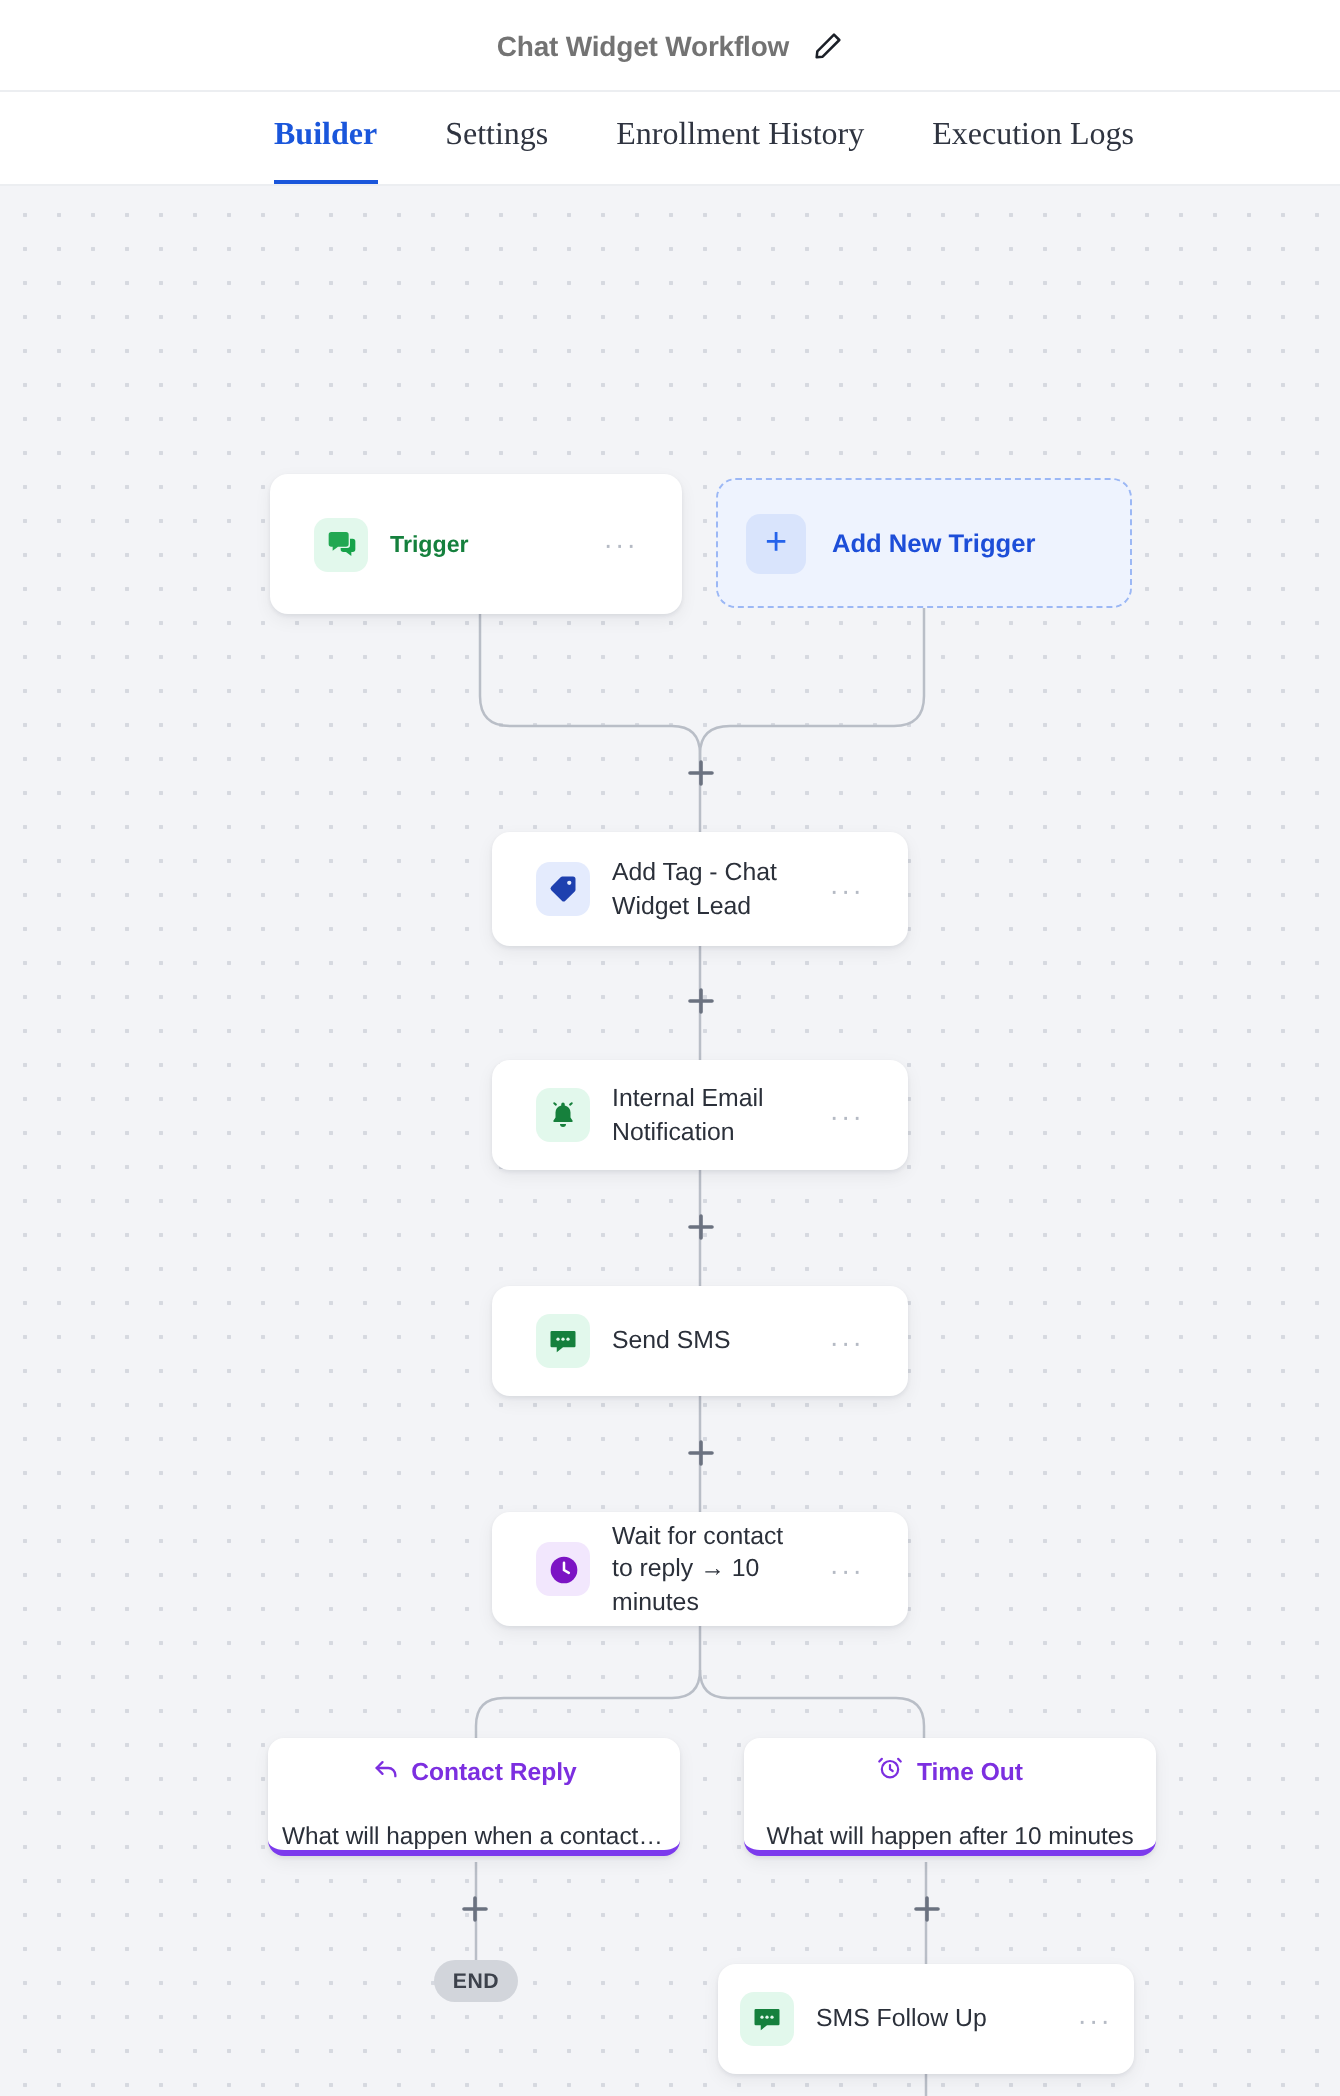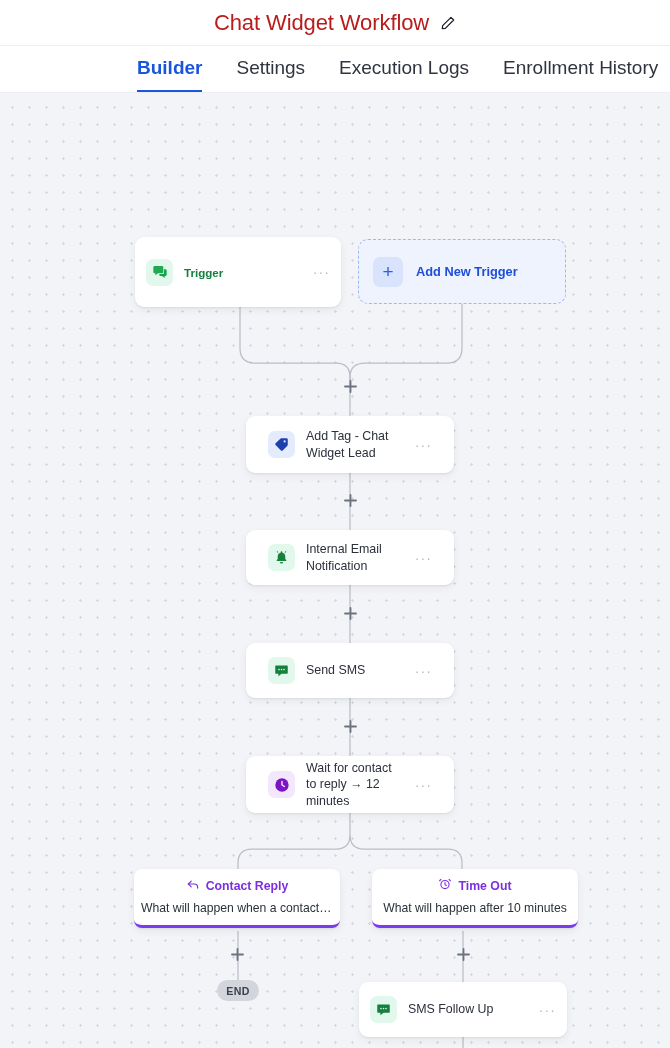--- a/index.html
+++ b/index.html
@@ -12,40 +12,41 @@
 
   
   .header {
     height: 46px;
     display: flex; align-items: center; justify-content: center;
     background: #ffffff;
     border-bottom: 1px solid #eceef1;
   }
   .title-wrap { display: flex; align-items: center; gap: 11px; }
   .page-title {
-    font-size: 22px; font-weight: normal; color: #b91c1c;
+    font-size: 14px; font-weight: bold; color: #737373;
     letter-spacing: -0.1px;
   }
   .pencil-icon { display: block; width: 16px; height: 16px; cursor: pointer; }
 
   
   .tabbar {
     height: 47px;
     display: flex; align-items: stretch;
     padding-left: 137px;
     gap: 34px;
     background: #ffffff;
     border-bottom: 1px solid #eceef1;
   }
   .tab {
     display: flex; align-items: center;
-    font-size: 19px; color: #2f3440;
+    font-size: 16px; color: #2f3440;
     cursor: pointer;
     border-bottom: 2.5px solid transparent;
     padding-bottom: 1px;
+    font-family: Liberation Serif, serif;
   }
   .tab.active { color: #1a56db; font-weight: bold; border-bottom-color: #1a56db; }
 
   
   .canvas {
     position: relative;
     width: 670px;
     height: 955px;
     background-color: #f3f4f7;
     background-image: radial-gradient(#d6d9e0 1.05px, transparent 1.15px);
@@ -75,21 +76,21 @@
   .node-body { flex: 1 1 auto; min-width: 0; }
   .node-kicker { font-size: 11.6px; font-weight: bold; color: #15803d; line-height: 15px; }
   .node-label { font-size: 12.4px; color: #2b303a; line-height: 16.5px; }
   .dots {
     flex: 0 0 auto; color: #b5bac4; font-size: 14px;
     letter-spacing: 1.1px; line-height: 8px; cursor: pointer;
     padding-left: 5px;
   }
 
   
-  #trigger-node { left: 135px; top: 144px; width: 206px; height: 70px; padding: 0 11px; gap: 11px; }
+  #trigger-node { left: 135px; top: 144px; width: 206px; height: 70px; padding: 0 22px; gap: 11px; }
 
   
   #add-trigger {
     position: absolute; left: 358px; top: 146px; width: 208px; height: 65px;
     background: #eef3fe; border: 1.6px dashed #9cb8f5; border-radius: 10px;
     display: flex; align-items: center; gap: 13px; padding-left: 14px; cursor: pointer;
   }
   .plus-sq {
     width: 30px; height: 30px; border-radius: 7px; background: #d9e4fc;
     display: flex; align-items: center; justify-content: center;
@@ -105,21 +106,21 @@
   #node-wait  { top: 663px; height: 57px; }
   #node-follow{ left: 359px; top: 889px; width: 208px; height: 55px; padding: 16px 11px; gap: 11px; }
 
   
   .branch {
     position: absolute; width: 206px; height: 59px;
     background: #ffffff; border-radius: 8px;
     border-bottom: 3.5px solid #7c3aed;
     box-shadow: 0 1px 2px rgba(17,24,39,.07), 0 3px 9px rgba(17,24,39,.06);
     display: flex; flex-direction: column; align-items: center;
-    padding-top: 8px; cursor: pointer; overflow: hidden;
+    padding-top: 8px; cursor: pointer; overflow: hidden; justify-content: space-between;
   }
   #branch-reply { left: 134px; top: 776px; }
   #branch-timeout { left: 360px; top: 776px; margin-left: 12px; }
   .branch-head {
     display: flex; align-items: center; gap: 6px;
     font-size: 12.3px; font-weight: bold; color: #7c2fe0;
   }
   .branch-sub {
     margin-top: 7px; font-size: 12.2px; color: #2b303a;
     max-width: 192px; white-space: nowrap; overflow: hidden; text-overflow: ellipsis;
@@ -151,22 +152,22 @@
       <svg viewBox="0 0 24 24" width="16" height="16" fill="none" stroke="#1b1f27" stroke-width="1.9" stroke-linecap="round" stroke-linejoin="round">
         <path d="M16.5 3.5l4 4L8 20l-4.5.5L4 16z"></path>
       </svg>
     </span>
   </div>
 </div>
 
 <div class="tabbar">
   <div class="tab active">Builder</div>
   <div class="tab">Settings</div>
+  <div class="tab">Enrollment History</div>
   <div class="tab">Execution Logs</div>
-  <div class="tab">Enrollment History</div>
 </div>
 
 <div class="canvas">
 
   <svg class="edges">
     <g fill="none" stroke="#b9bec7" stroke-width="1.25">
 
       <path d="M240 214 V255 Q240 270 255 270 H336 Q350 270 350 284 V293"></path>
 
       <path d="M462 211 V255 Q462 270 447 270 H365 Q350 270 350 284 V293"></path>
@@ -241,21 +242,21 @@
     <span class="dots">···</span>
   </div>
 
   <div class="node act" id="node-wait">
     <span class="node-icon icon-purple">
       <svg viewBox="0 0 24 24" width="16" height="16">
         <circle cx="12" cy="12" r="10" fill="#7c14c4"></circle>
         <path d="M12 6.5V12l3.6 2.2" stroke="#ffffff" stroke-width="1.9" fill="none" stroke-linecap="round"></path>
       </svg>
     </span>
-    <span class="node-label node-body">Wait for contact to reply → 12 minutes</span>
+    <span class="node-label node-body">Wait for contact to reply → 10 minutes</span>
     <span class="dots">···</span>
   </div>
 
   <div class="branch" id="branch-reply">
     <span class="branch-head">
       <span>
         <svg viewBox="0 0 24 24" width="14" height="14" fill="none" stroke="#7c2fe0" stroke-width="2" stroke-linecap="round" stroke-linejoin="round">
           <path d="M9 7L4 12l5 5"></path>
             <path d="M4 12h10a6 6 0 016 6v1"></path>
         </svg>

